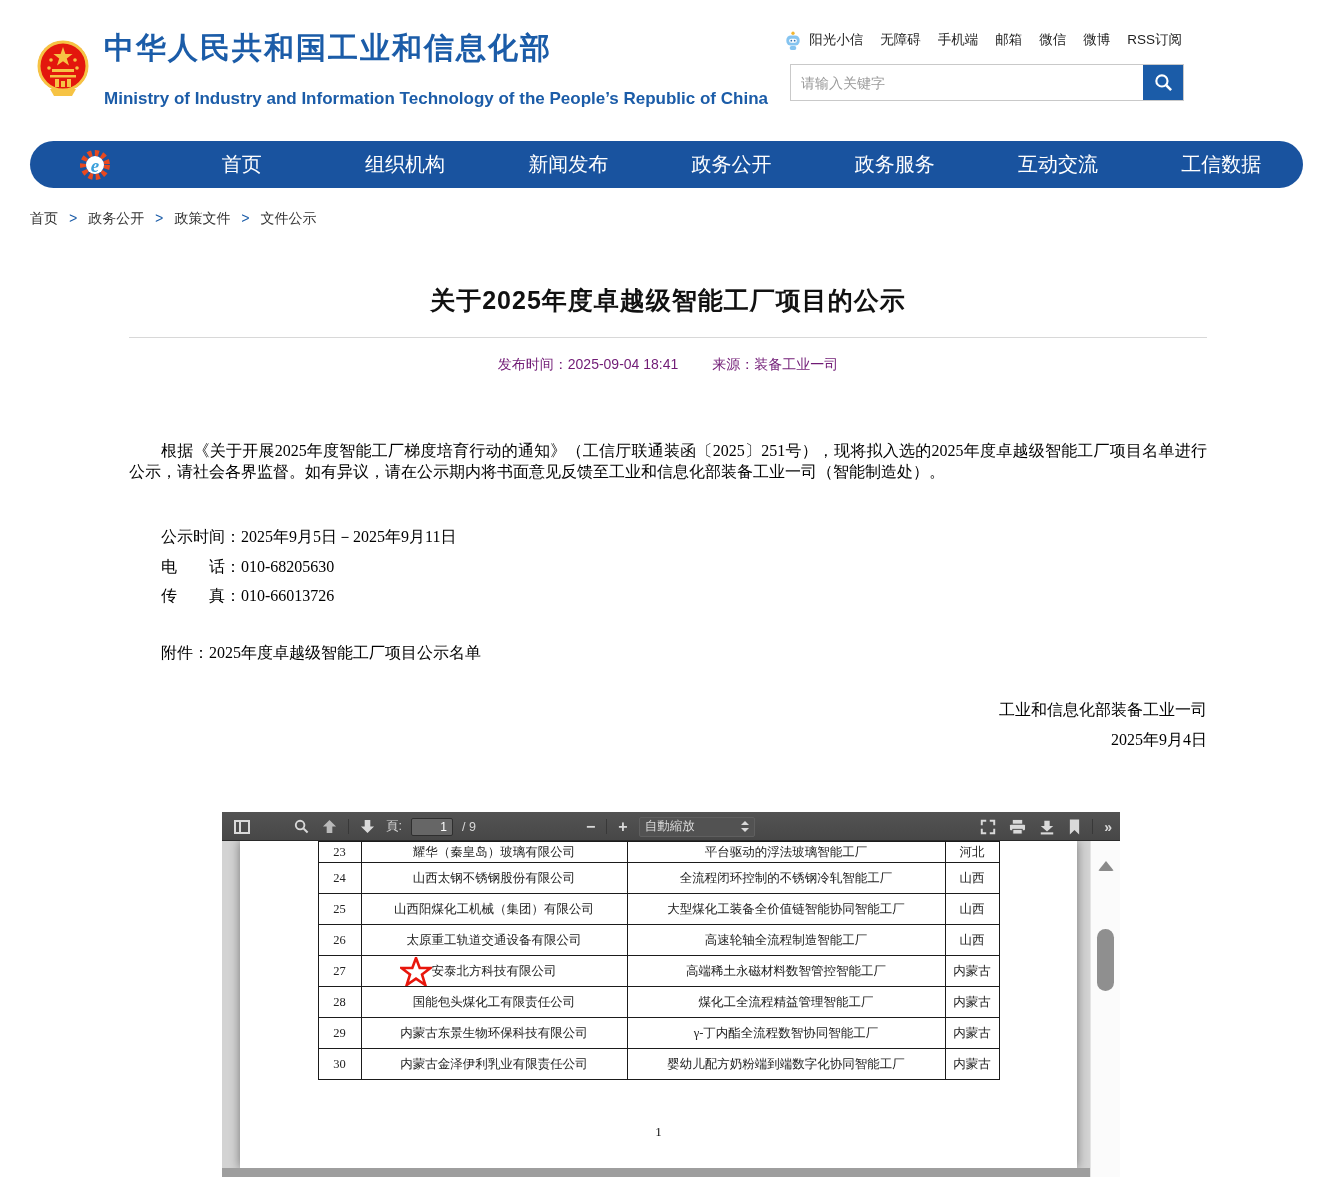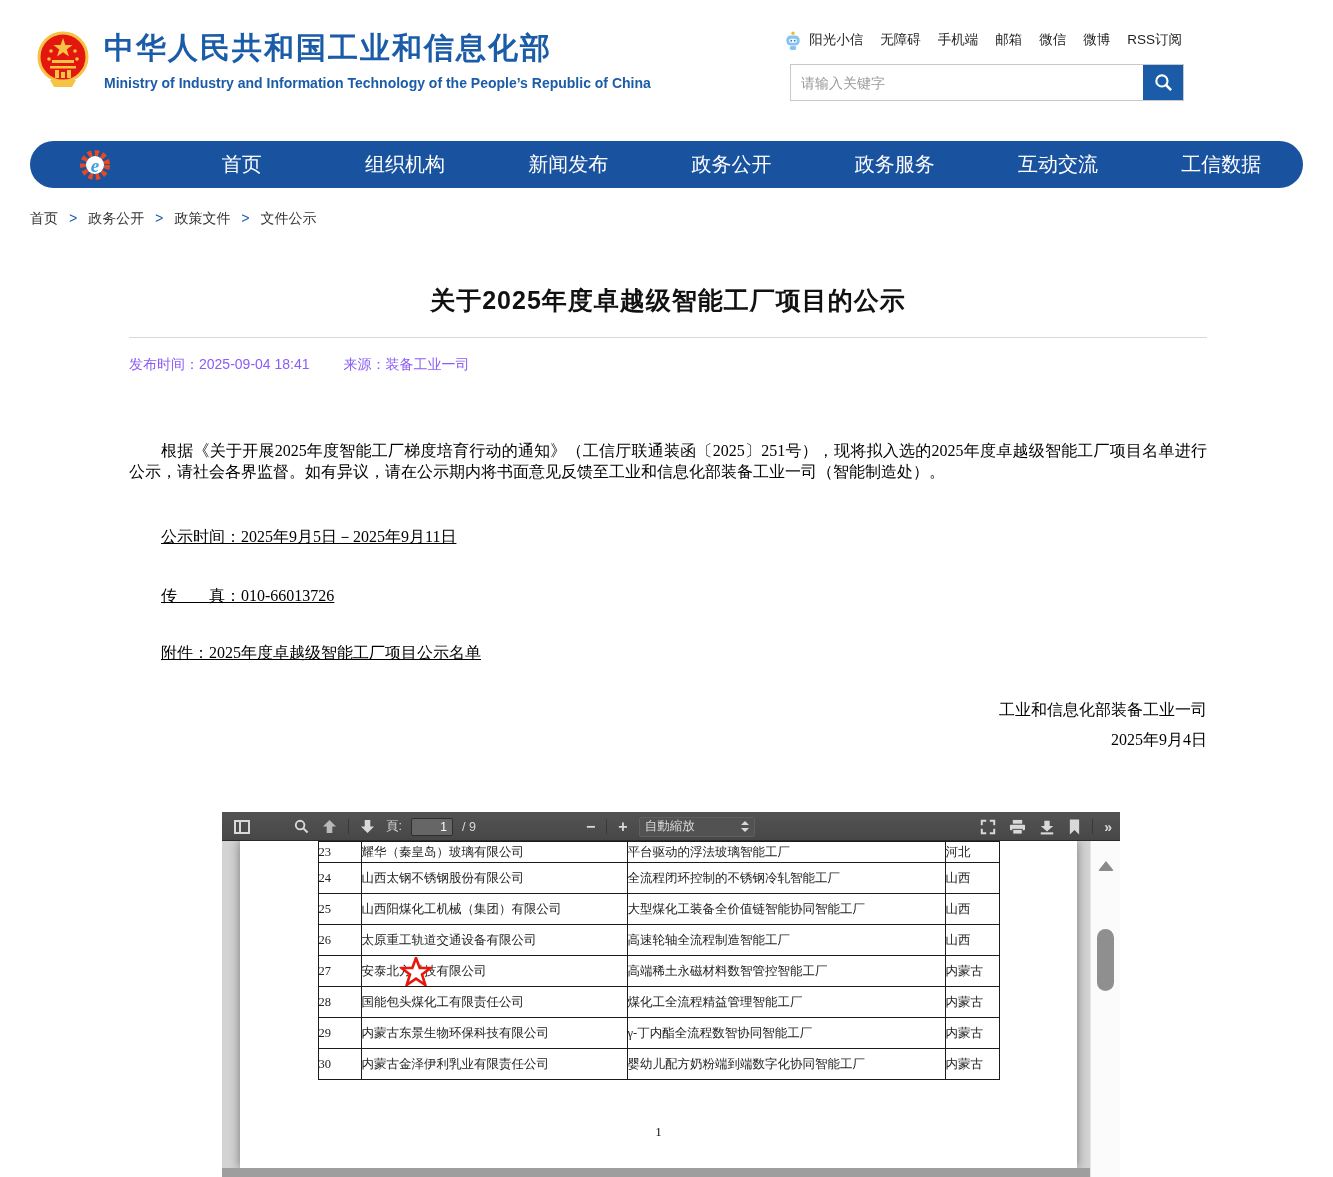--- a/index.html
+++ b/index.html
@@ -5,21 +5,21 @@
   * { margin:0; padding:0; box-sizing:border-box; }
   html,body { background:#fff; }
   body { font-family:"Liberation Sans", sans-serif; }
   #app { position:relative; width:1333px; height:1177px; background:#fff; overflow:hidden; margin:0 auto; }
 
   
   .site-header { position:absolute; left:0; top:0; width:1210px; height:130px; background:#fff; }
   .logo-group { position:absolute; left:36px; top:28px; display:flex; align-items:center; }
   .logo-titles { margin-left:14px; }
   .ministry-cn { font-size:30px; font-weight:bold; color:#1B5CA8; letter-spacing:2px; }
-  .ministry-en { font-size:14px; color:#1B5CA8; margin-top:6px; font-weight:bold; }
+  .ministry-en { font-size:17px; color:#1B5CA8; margin-top:20px; font-weight:bold; }
   .quick-links { position:absolute; right:28px; top:30px; display:flex; align-items:center; gap:17px; font-size:13.5px; color:#222; }
   .quick-link { cursor:pointer; white-space:nowrap; }
   .robot-icon { margin-right:-10px; position:relative; top:1px; }
   .search-bar { position:absolute; right:26px; top:64px; width:394px; height:37px; border:1px solid #c9c9c9; display:flex; background:#fdba74; }
   .search-input { flex:1; border:none; outline:none; padding:0 10px; font-size:14px; color:#333; font-family:"Liberation Sans",sans-serif; }
   .search-input::placeholder { color:#9a9a9a; }
   .search-btn { width:40px; height:35px; background:#1B5CA8; border:none; cursor:pointer; display:flex; align-items:center; justify-content:center; }
 
   
   .main-nav { position:absolute; left:30px; top:141px; width:1273px; height:47px; background:#19539F; border-radius:24px; display:flex; align-items:center; }
@@ -28,24 +28,24 @@
 
   
   .breadcrumb { position:absolute; left:30px; top:210px; font-size:14px; color:#333; }
   .crumb { cursor:pointer; }
   .crumb-sep { color:#1B5CA8; margin:0 7px; font-family:"Liberation Mono",monospace; }
 
   
   .article { position:absolute; left:129px; top:0; width:1078px; height:800px; }
   .article-title { position:absolute; top:284px; width:100%; text-align:center; font-size:25px; font-weight:bold; color:#111; letter-spacing:1px; }
   .article-divider { position:absolute; top:337px; width:100%; border-top:1px solid #d8d8d8; }
-  .article-meta { position:absolute; top:356px; width:100%; text-align:left; font-size:14px; color:#8b5cf6; }
+  .article-meta { position:absolute; top:356px; width:100%; text-align:center; font-size:14px; color:#701a75; }
   .article-meta .meta-gap { display:inline-block; width:30px; }
   .para1 { position:absolute; top:440px; width:100%; font-family:"Liberation Serif",serif; font-size:16px; line-height:21px; text-indent:2em; text-align:justify; color:#000; }
-  .info-line { position:absolute; width:100%; padding-left:2em; font-family:"Liberation Serif",serif; font-size:16px; color:#000;text-decoration:underline; }
+  .info-line { position:absolute; width:100%; padding-left:2em; font-family:"Liberation Serif",serif; font-size:16px; color:#000; }
   .line-period { top:527px; }
   .line-phone { top:557px; }
   .line-fax { top:586px; }
   .line-attach { top:643px; }
   .sig-line { position:absolute; right:0; text-align:right; font-family:"Liberation Serif",serif; font-size:16px; color:#000; }
   .sig-name { top:700px; }
   .sig-date { top:730px; }
 
   
   .pdf-viewer { position:absolute; left:222px; top:812px; width:898px; height:365px; }
@@ -61,21 +61,21 @@
   .page-total { color:#d9d9d9; font-size:12.5px; }
   .zoom-sign { color:#d9d9d9; font-size:16px; font-weight:bold; line-height:1; }
   .zoom-select { width:116px; height:20px; background:#525252; border:1px solid #5f5f5f; border-radius:2px; display:flex; align-items:center; cursor:pointer; padding:0 5px; }
   .zoom-select .tb-label { flex:1; }
   .chevrons { color:#d9d9d9; font-size:14px; letter-spacing:-2px; font-weight:bold; }
 
   .pdf-content { position:relative; width:898px; height:336px; background:#d3d3d3; overflow:hidden; }
   .pdf-page { position:absolute; left:18px; top:0; width:837px; height:327px; background:#fff; box-shadow:0 0 10px rgba(0,0,0,0.45); overflow:hidden; }
   .pdf-gap { position:absolute; left:0; top:327px; width:868px; height:9px; background:#9e9e9e; }
   .pdf-table { border-collapse:collapse; margin:0 auto; table-layout:fixed; width:681px; font-family:"Liberation Serif",serif; }
-  .pdf-table td { border:1px solid #1b1b1b; font-size:12.5px; color:#222; height:31px; overflow:hidden; white-space:nowrap; }
+  .pdf-table td { border:1px solid #1b1b1b; font-size:12.5px; color:#222; text-align:center; height:31px; overflow:hidden; white-space:nowrap; }
   .pdf-table tr.clipped td { height:21px; border-top:1px solid #1b1b1b; }
   .col-no { width:43px; } .col-company { width:266px; } .col-project { width:318px; } .col-prov { width:54px; }
   .star-cell { position:relative; }
   .red-star { position:absolute; left:38px; top:1px; }
   .pdf-page-number { position:absolute; top:283px; width:100%; text-align:center; font-family:"Liberation Serif",serif; font-size:13px; color:#111; }
 
   .pdf-scrollbar { position:absolute; right:0; top:0; width:30px; height:336px; background:#fbfbfb; border-left:1px solid #e4e4e4; }
   .scroll-up { position:absolute; left:7px; top:20px; width:0; height:0; border-left:8px solid transparent; border-right:8px solid transparent; border-bottom:10px solid #8a8a8a; border-radius:2px; cursor:pointer; }
   .scroll-thumb { position:absolute; left:6px; top:88px; width:17px; height:62px; background:#8f8f8f; border-radius:9px; cursor:pointer; }
 </style>
@@ -165,20 +165,21 @@
 
   <div class="article">
     <div class="article-title">关于2025年度卓越级智能工厂项目的公示</div>
     <div class="article-divider"></div>
     <div class="article-meta">
       <span>发布时间：2025-09-04 18:41</span><span class="meta-gap"></span>
       <span>来源：装备工业一司</span>
     </div>
     <div class="para1">根据《关于开展2025年度智能工厂梯度培育行动的通知》（工信厅联通装函〔2025〕251号），现将拟入选的2025年度卓越级智能工厂项目名单进行公示，请社会各界监督。如有异议，请在公示期内将书面意见反馈至工业和信息化部装备工业一司（智能制造处）。</div>
     <div class="info-line line-period">公示时间：2025年9月5日－2025年9月11日</div>
+    <div class="info-line line-phone">电　　话：010-68205630</div>
     <div class="info-line line-fax">传　　真：010-66013726</div>
     <div class="info-line line-attach">附件：2025年度卓越级智能工厂项目公示名单</div>
     <div class="sig-line sig-name">工业和信息化部装备工业一司</div>
     <div class="sig-line sig-date">2025年9月4日</div>
   </div>
 
   <div class="pdf-viewer">
     <div class="pdf-toolbar">
       <div class="tb-group tb-left">
         <button class="tb-btn">

